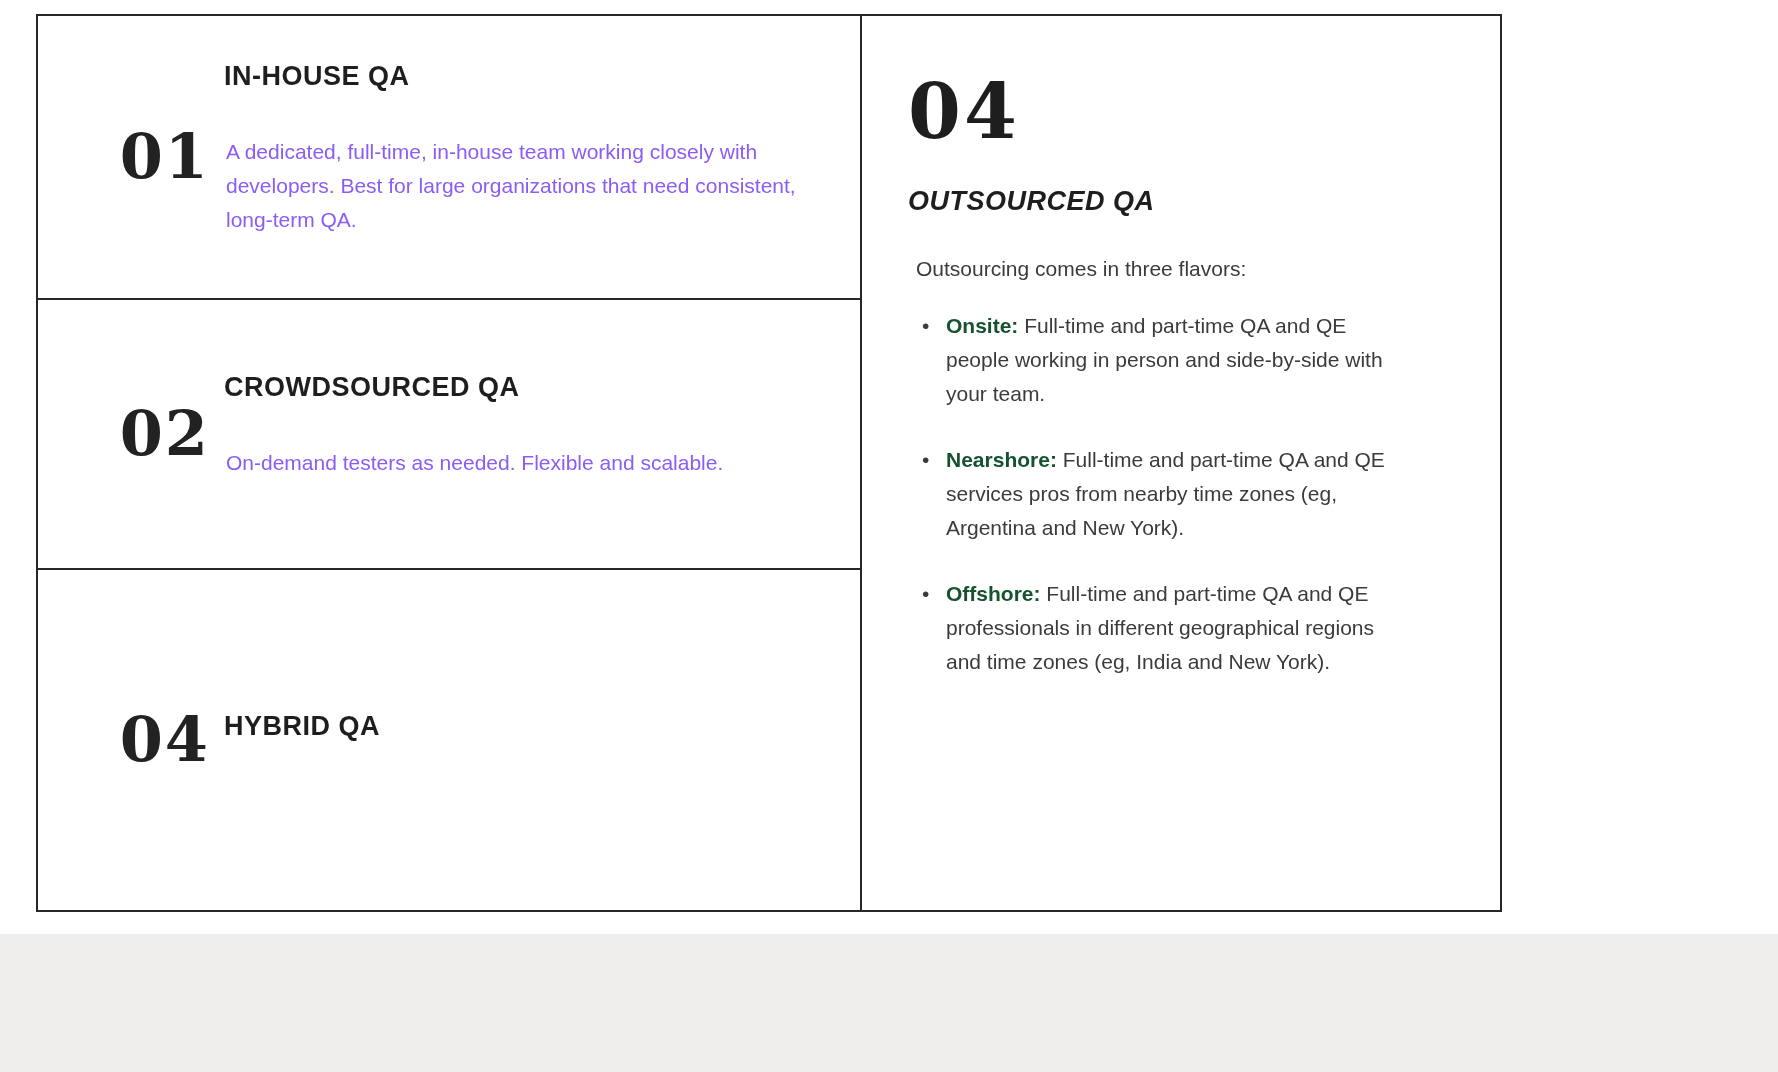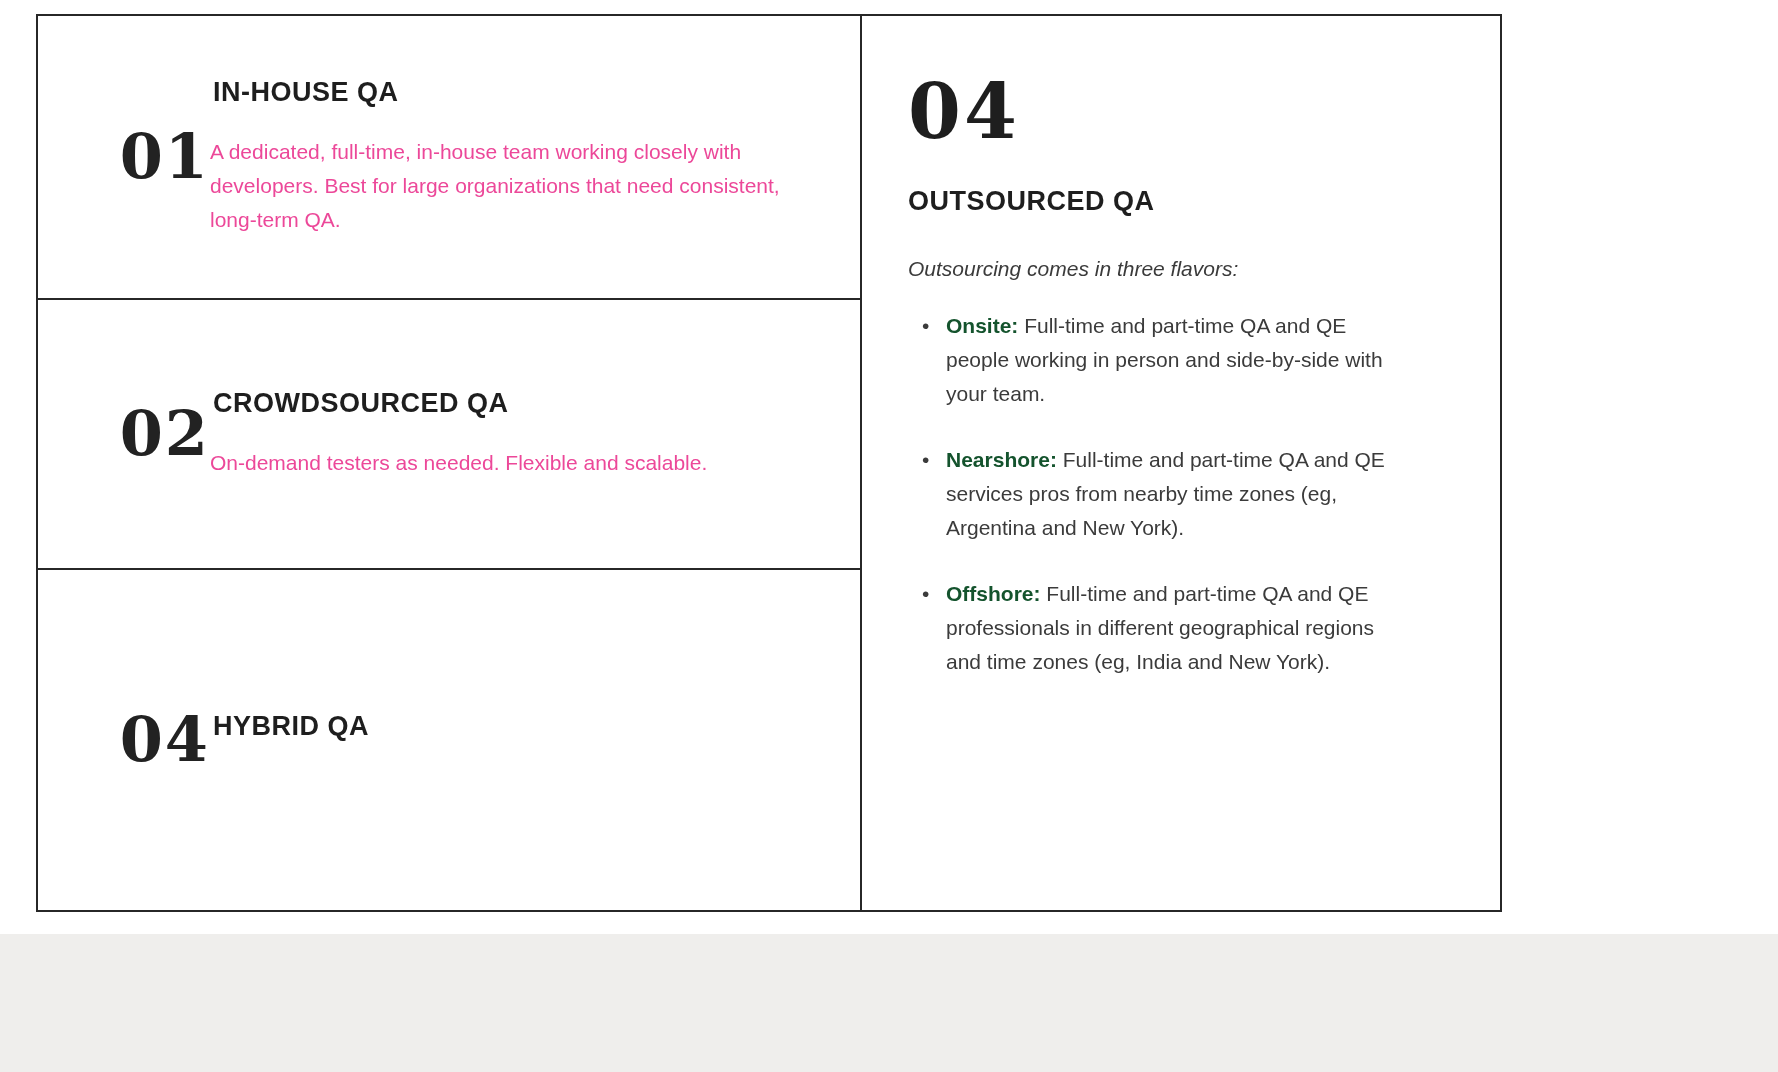--- a/index.html
+++ b/index.html
@@ -61,54 +61,54 @@
     flex-direction: column;
     justify-content: center;
     padding-right: 40px;
   }
 
   .sec-title {
     font-size: 27px;
     font-weight: 700;
     letter-spacing: 0.5px;
     color: #1e1e1e;
-    margin: 0 0 27px 3px;
+    margin: 0 0 27px 14px;
   }
 
   .sec-body {
     font-size: 21px;
     line-height: 1.62;
-    color: #ec4899;
-    margin: 0;
+    color: #8b5cf6;
+    margin: 16px;
     max-width: 592px;
   }
 
   .right-col {
     padding: 58px 100px 0 46px;
   }
 
   .big-num {
     font-family: "DejaVu Serif", serif;
     font-weight: 700;
     font-size: 76px;
     line-height: 1;
     color: #1e1e1e;
     letter-spacing: 3px;
   }
 
   .right-col .sec-title {
     margin: 36px 0 36px 0;
+    font-style: italic;
   }
 
   .intro {
     font-size: 21px;
     line-height: 1.5;
     color: #3b3b3b;
-    margin: 0 0 24px 0;
-    font-style: italic;
+    margin: 0 0 24px 8px;
   }
 
   .bullets {
     list-style: none;
     margin: 0;
     padding: 0 0 0 14px;
   }
 
   .bullet {
     position: relative;

